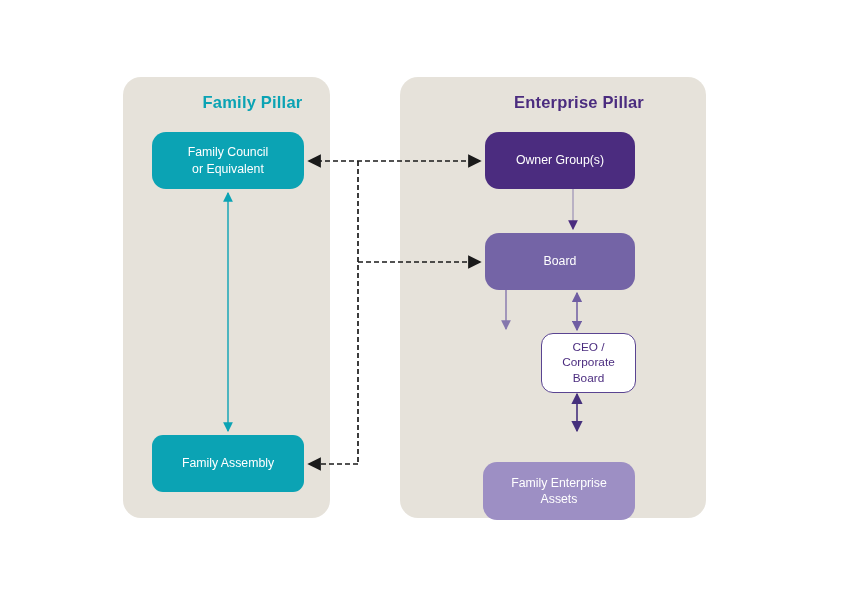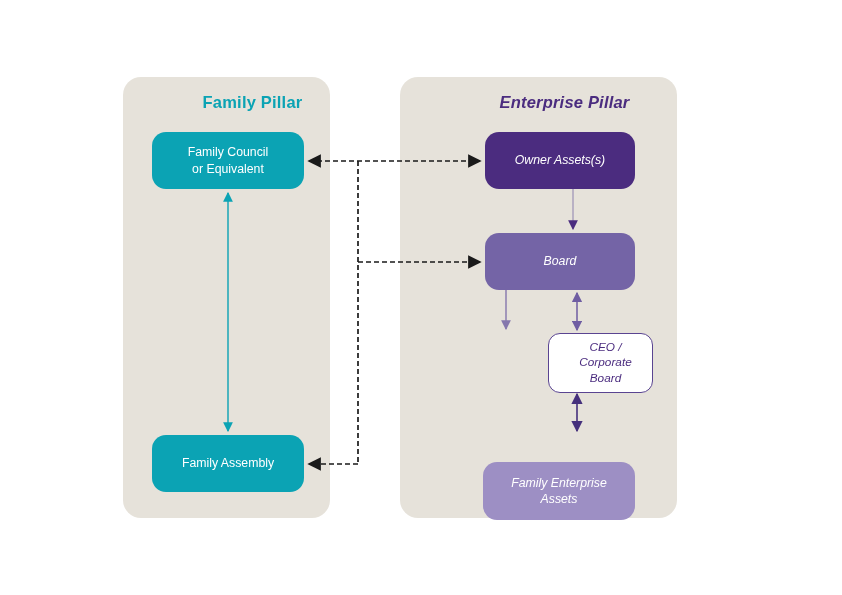--- a/index.html
+++ b/index.html
@@ -8,21 +8,21 @@
     background: var(--canvas-bg, #ffffff);
     font-family: "Liberation Sans", sans-serif;
     overflow:hidden;
   }
   .panel {
     position:absolute; top:77px; height:441px;
     background: var(--panel-bg, #e6e2da);
     border-radius:18px;
   }
   .panel-family { left:123px; width:207px; }
-  .panel-enterprise { left:400px; width:277px;font-style:italic; }
+  .panel-enterprise { left:400px; width:306px; }
   .panel-title {
     position:absolute; top:16px; left:0; width:100%;
     text-align:center; font-size:16.5px; font-weight:bold;
     letter-spacing:0.2px;
     margin-left:26px;
   }
   .panel-family .panel-title { color: var(--teal, #0ba3b4); }
   .panel-enterprise .panel-title { color: var(--purple-dark, #4b2c7f); }
   .node {
     position:absolute; display:flex; align-items:center; justify-content:center;
@@ -35,26 +35,26 @@
   .node-purple-mid { background: var(--purple-mid, #7464a6); }
   .node-purple-light { background: var(--purple-light, #9d8fc4); margin-top: 28px; }
   .node-outline {
     background:#ffffff;
     border:1.3px solid var(--box-border, #5a4491);
     color: var(--purple-dark, #4b2c7f);
     font-size:11.8px; border-radius:12px;
   }
   
   .n-council  { left:29px;  top:55px;  width:152px; height:57px;text-align:center; }
-  .n-assembly { left:29px;  top:358px; width:152px; height:57px; }
+  .n-assembly { left:29px;  top:358px; width:152px; height:57px;border-radius:11px; }
   
   .n-owner  { left:85px;  top:55px;  width:150px; height:57px; }
   .n-board  { left:85px;  top:156px; width:150px; height:57px; }
   .n-office { left:40px;  top:256px; width:88px;  height:58px; }
-  .n-ceo    { left:148px; top:256px; width:93px;  height:58px;padding-left:10px; }
+  .n-ceo    { left:141px; top:256px; width:93px;  height:58px; }
   .n-assets { left:83px;  top:357px; width:152px; height:58px; }
   
   .connectors { position:absolute; left:0; top:0; width:842px; height:595px; pointer-events:none; }
   .ln-teal    { stroke: var(--teal, #0ba3b4); stroke-width:1.4; }
   .ln-light   { stroke: var(--conn-light, #a59dbb); stroke-width:1.4; }
   .ln-mid     { stroke: var(--conn-mid, #8577ad); stroke-width:1.4; }
   .ln-deep    { stroke: var(--conn-deep, #6f5da2); stroke-width:1.5; }
   .ln-darkest { stroke: var(--conn-darkest, #45307c); stroke-width:1.6; }
   .ln-dash    { stroke: var(--dashed-line, #1a1a1a); stroke-width:1.7; stroke-dasharray:5 3; }
   .f-teal    { fill: var(--teal, #0ba3b4); }
@@ -71,21 +71,21 @@
 
   <div class="panel panel-family">
     <div class="panel-title">Family Pillar</div>
     <div class="node node-teal n-council">Family Council
 or Equivalent</div>
     <div class="node node-teal n-assembly">Family Assembly</div>
   </div>
 
   <div class="panel panel-enterprise">
     <div class="panel-title">Enterprise Pillar</div>
-    <div class="node node-purple-dark n-owner">Owner Assets(s)</div>
+    <div class="node node-purple-dark n-owner">Owner Group(s)</div>
     <div class="node node-purple-mid n-board">Board</div>
     <div class="node node-outline n-ceo">CEO /
 Corporate
 Board</div>
     <div class="node node-purple-light n-assets">Family Enterprise
 Assets</div>
   </div>
 
   <svg class="connectors" viewBox="0 0 842 595" xmlns="http://www.w3.org/2000/svg">
     <defs>

